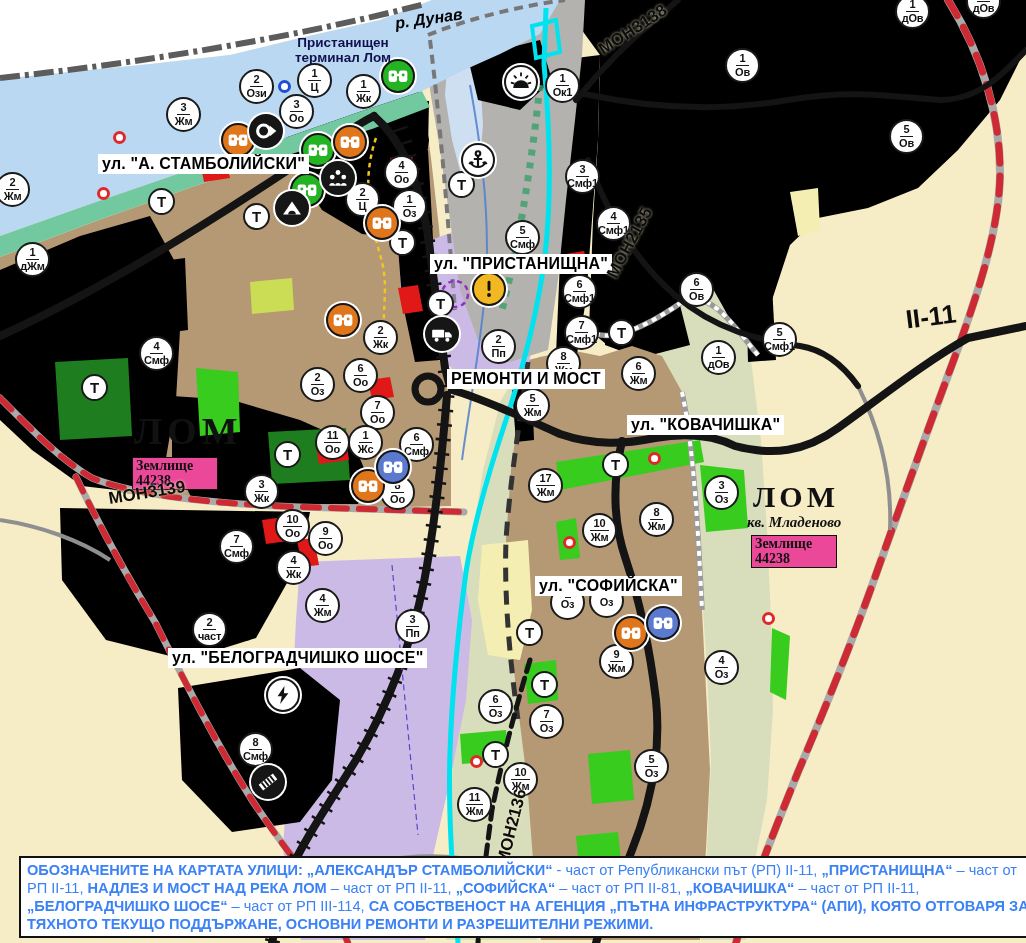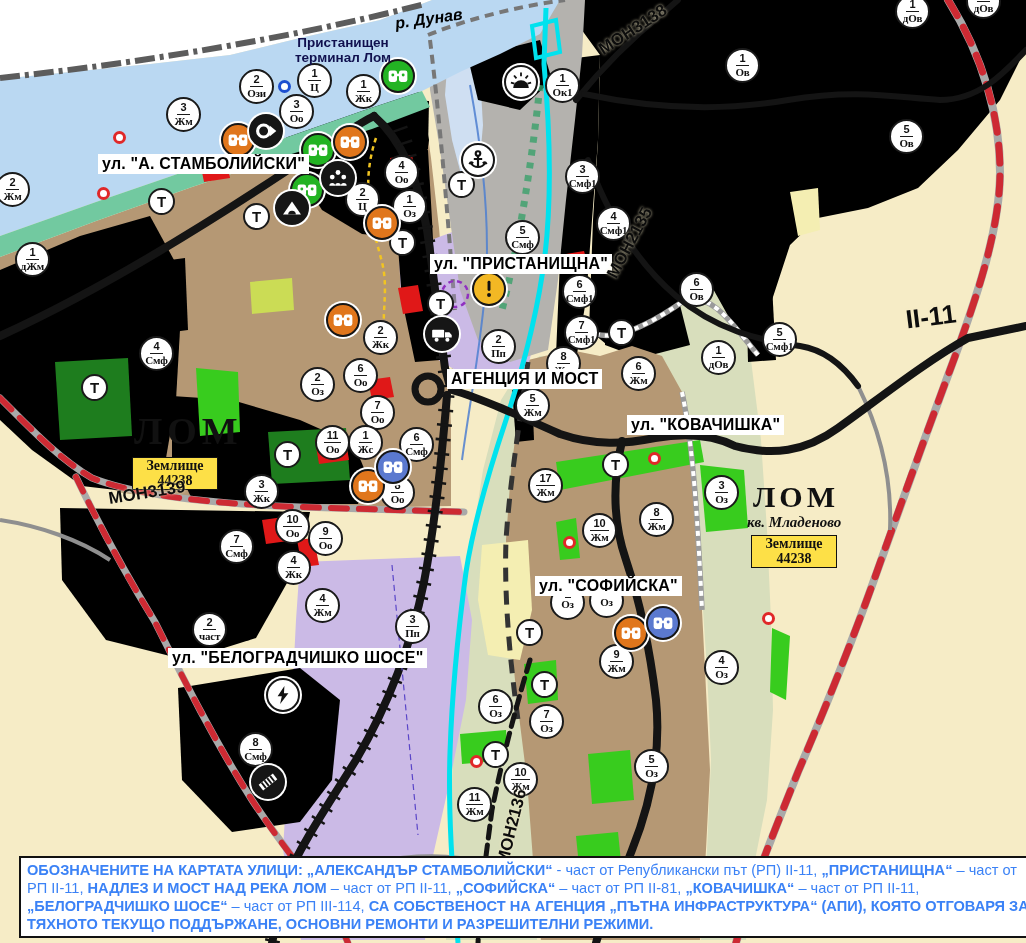--- a/index.html
+++ b/index.html
@@ -19,21 +19,21 @@
   .pf-city{fill:var(--city-bg)} .pl-city{stroke:var(--city-line);stroke-width:.5;fill:none}
   .pf-or{fill:var(--or-bg)} .pl-or{stroke:var(--or-line);stroke-width:1.1;fill:none}
 
   
   #layer-markers,#layer-labels{position:absolute;left:0;top:0;width:1026px;height:943px;z-index:4;pointer-events:none;}
   #layer-labels{z-index:6;}
   .zm{position:absolute;width:35px;height:35px;margin:-18px 0 0 -18px;background:#fff;border:2px solid #1a1a1a;
       border-radius:50%;display:flex;flex-direction:column;align-items:center;justify-content:center;
       line-height:1;font-weight:bold;font-size:11px;color:#111;box-sizing:border-box;}
   .zm .zn{border-bottom:1.5px solid #1a1a1a;padding:0 3px 1px;}
-  .zm .zc{padding-top:1px;letter-spacing:-.2px;font-family:Liberation Serif, serif;}
+  .zm .zc{padding-top:1px;letter-spacing:-.2px;}
   .tm{position:absolute;width:27px;height:27px;margin:-14px 0 0 -14px;background:#fff;border:2px solid #1a1a1a;
       border-radius:50%;display:flex;align-items:center;justify-content:center;font-weight:bold;font-size:15px;color:#111;box-sizing:border-box;}
   .im{position:absolute;width:34px;height:34px;margin:-17px 0 0 -17px;border:2px solid #161616;border-radius:50%;
       box-shadow:0 0 0 2px #fff;display:flex;align-items:center;justify-content:center;box-sizing:border-box;}
   .im svg{width:24px;height:24px;display:block;}
   .dot{position:absolute;width:13px;height:13px;margin:-7px 0 0 -7px;border-radius:50%;background:#fff;box-sizing:border-box;}
   .dot.red{border:3px solid #e02828;}
   .dot.blue{border:3px solid #1d4fd0;}
 
   .slabel{position:absolute;background:#fff;color:#000;font-weight:bold;font-size:16px;padding:1px 4px;
@@ -44,21 +44,21 @@
   .maplab{position:absolute;white-space:nowrap;}
   #river-label{left:395px;top:10px;color:var(--river-blue);font-style:italic;font-weight:bold;font-size:16px;
                transform:rotate(-8deg);}
   #port-label{left:286px;top:36px;width:114px;text-align:center;color:var(--navy);font-weight:bold;
               font-size:13.5px;line-height:1.1;white-space:normal;}
   .citylab{font-family:"Liberation Serif","DejaVu Serif",serif;font-weight:bold;color:#111;line-height:1;}
   #city-left{left:134px;top:412px;font-size:38px;letter-spacing:5px;}
   #city-right{left:753px;top:482px;font-size:30px;letter-spacing:4px;}
   #district-label{left:747px;top:514px;font-family:"Liberation Serif","DejaVu Serif",serif;font-style:italic;
                   font-weight:bold;font-size:15px;color:#111;}
-  .plotbox{position:absolute;background:#fde047;border:1.5px solid #111;text-align:center;
+  .plotbox{position:absolute;background:#ec4899;border:1.5px solid #111;text-align:left;
            font-family:"Liberation Serif","DejaVu Serif",serif;font-weight:bold;font-size:14px;line-height:1.05;
            padding:1px 3px;color:#111;}
   #plot-left{left:132px;top:457px;width:78px;}
   #plot-right{left:751px;top:535px;width:78px;}
 
   #footer{position:absolute;left:3px;top:856px;width:1006px;background:#fff;border:2px solid #111;
           padding:3px 6px;font-size:14.6px;line-height:1.24;z-index:10;color:#3b82f6;text-align:left;margin-left:16px;}
   #footer .fb{font-weight:bold;}
   #footer .fn{font-weight:normal;}
 </style>
@@ -674,21 +674,21 @@
     <div class="plotbox" id="plot-left">
       <div>Землище</div>
       <div>44238</div>
     </div>
     <div class="plotbox" id="plot-right">
       <div>Землище</div>
       <div>44238</div>
     </div>
   <div class="slabel" style="left: 98px; top: 154px;">ул. "А. СТАМБОЛИЙСКИ"</div>
       <div class="slabel" style="left: 430px; top: 254px;">ул. "ПРИСТАНИЩНА"</div>
-      <div class="slabel" style="left: 447px; top: 369px;">АГЕНЦИЯ И МОСТ</div>
+      <div class="slabel" style="left: 447px; top: 369px;">РЕМОНТИ И МОСТ</div>
       <div class="slabel" style="left: 627px; top: 415px;">ул. "КОВАЧИШКА"</div>
       <div class="slabel" style="left: 535px; top: 576px;">ул. "СОФИЙСКА"</div>
       <div class="slabel" style="left: 168px; top: 648px;">ул. "БЕЛОГРАДЧИШКО ШОСЕ"</div>
       <div class="rlabel" style="left: 633px; top: 30px; font-size: 17px; transform: translate(-50%, -50%) rotate(-33deg);">МОН3138</div>
       <div class="rlabel" style="left: 630px; top: 243px; font-size: 17px; transform: translate(-50%, -50%) rotate(-62deg);">МОН2135</div>
       <div class="rlabel" style="left: 147px; top: 493px; font-size: 17px; transform: translate(-50%, -50%) rotate(-9deg);">МОН3139</div>
       <div class="rlabel" style="left: 512px; top: 827px; font-size: 17px; transform: translate(-50%, -50%) rotate(-76deg);">МОН2136</div>
       <div class="rlabel" style="left: 931px; top: 317px; font-size: 26px; transform: translate(-50%, -50%) rotate(-7deg);">II-11</div>
     </div>
 

